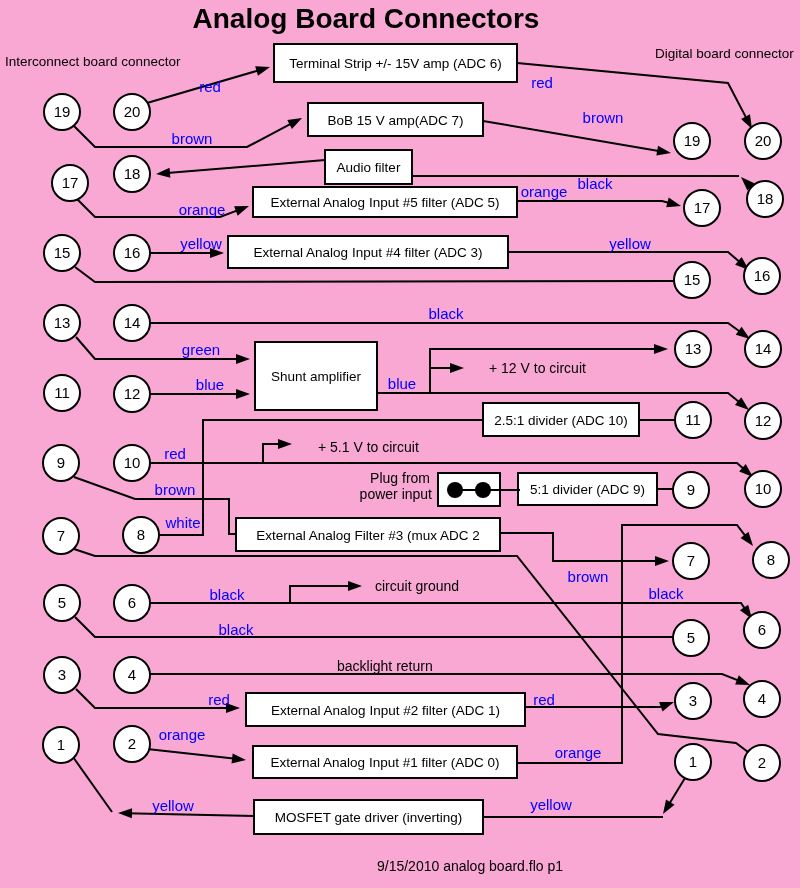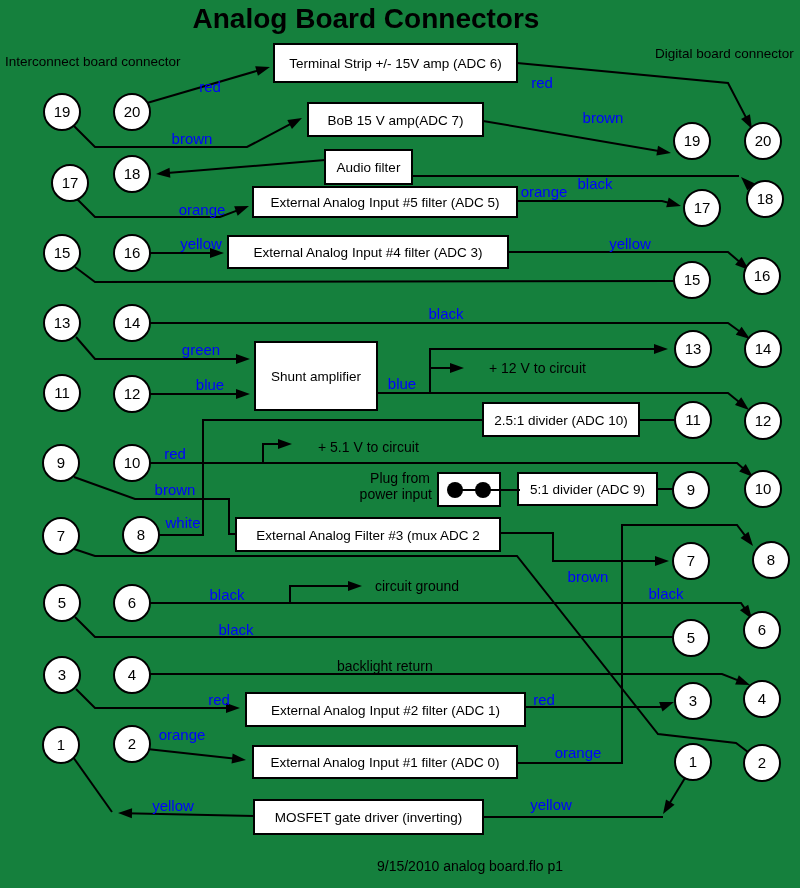--- a/index.html
+++ b/index.html
@@ -1,16 +1,16 @@
 <!DOCTYPE html>
 <html><head>
 <meta charset="utf-8">
 <style>
   html,body{margin:0;padding:0;background:#ffffff;}
-  #stage{position:relative;width:800px;height:888px;background:#15803d;overflow:hidden;
+  #stage{position:relative;width:800px;height:888px;background:#f9a8d4;overflow:hidden;
          font-family:"Liberation Sans", sans-serif;}
   svg{display:block;}
   text{font-family:"Liberation Sans", sans-serif;}
   .title-text{font-size:28px;font-weight:bold;fill:#000000;}
   .header-text{font-size:13.5px;fill:#000000;}
   .footer-text{font-size:14px;fill:#000000;}
 </style>
 </head>
 <body>
 

